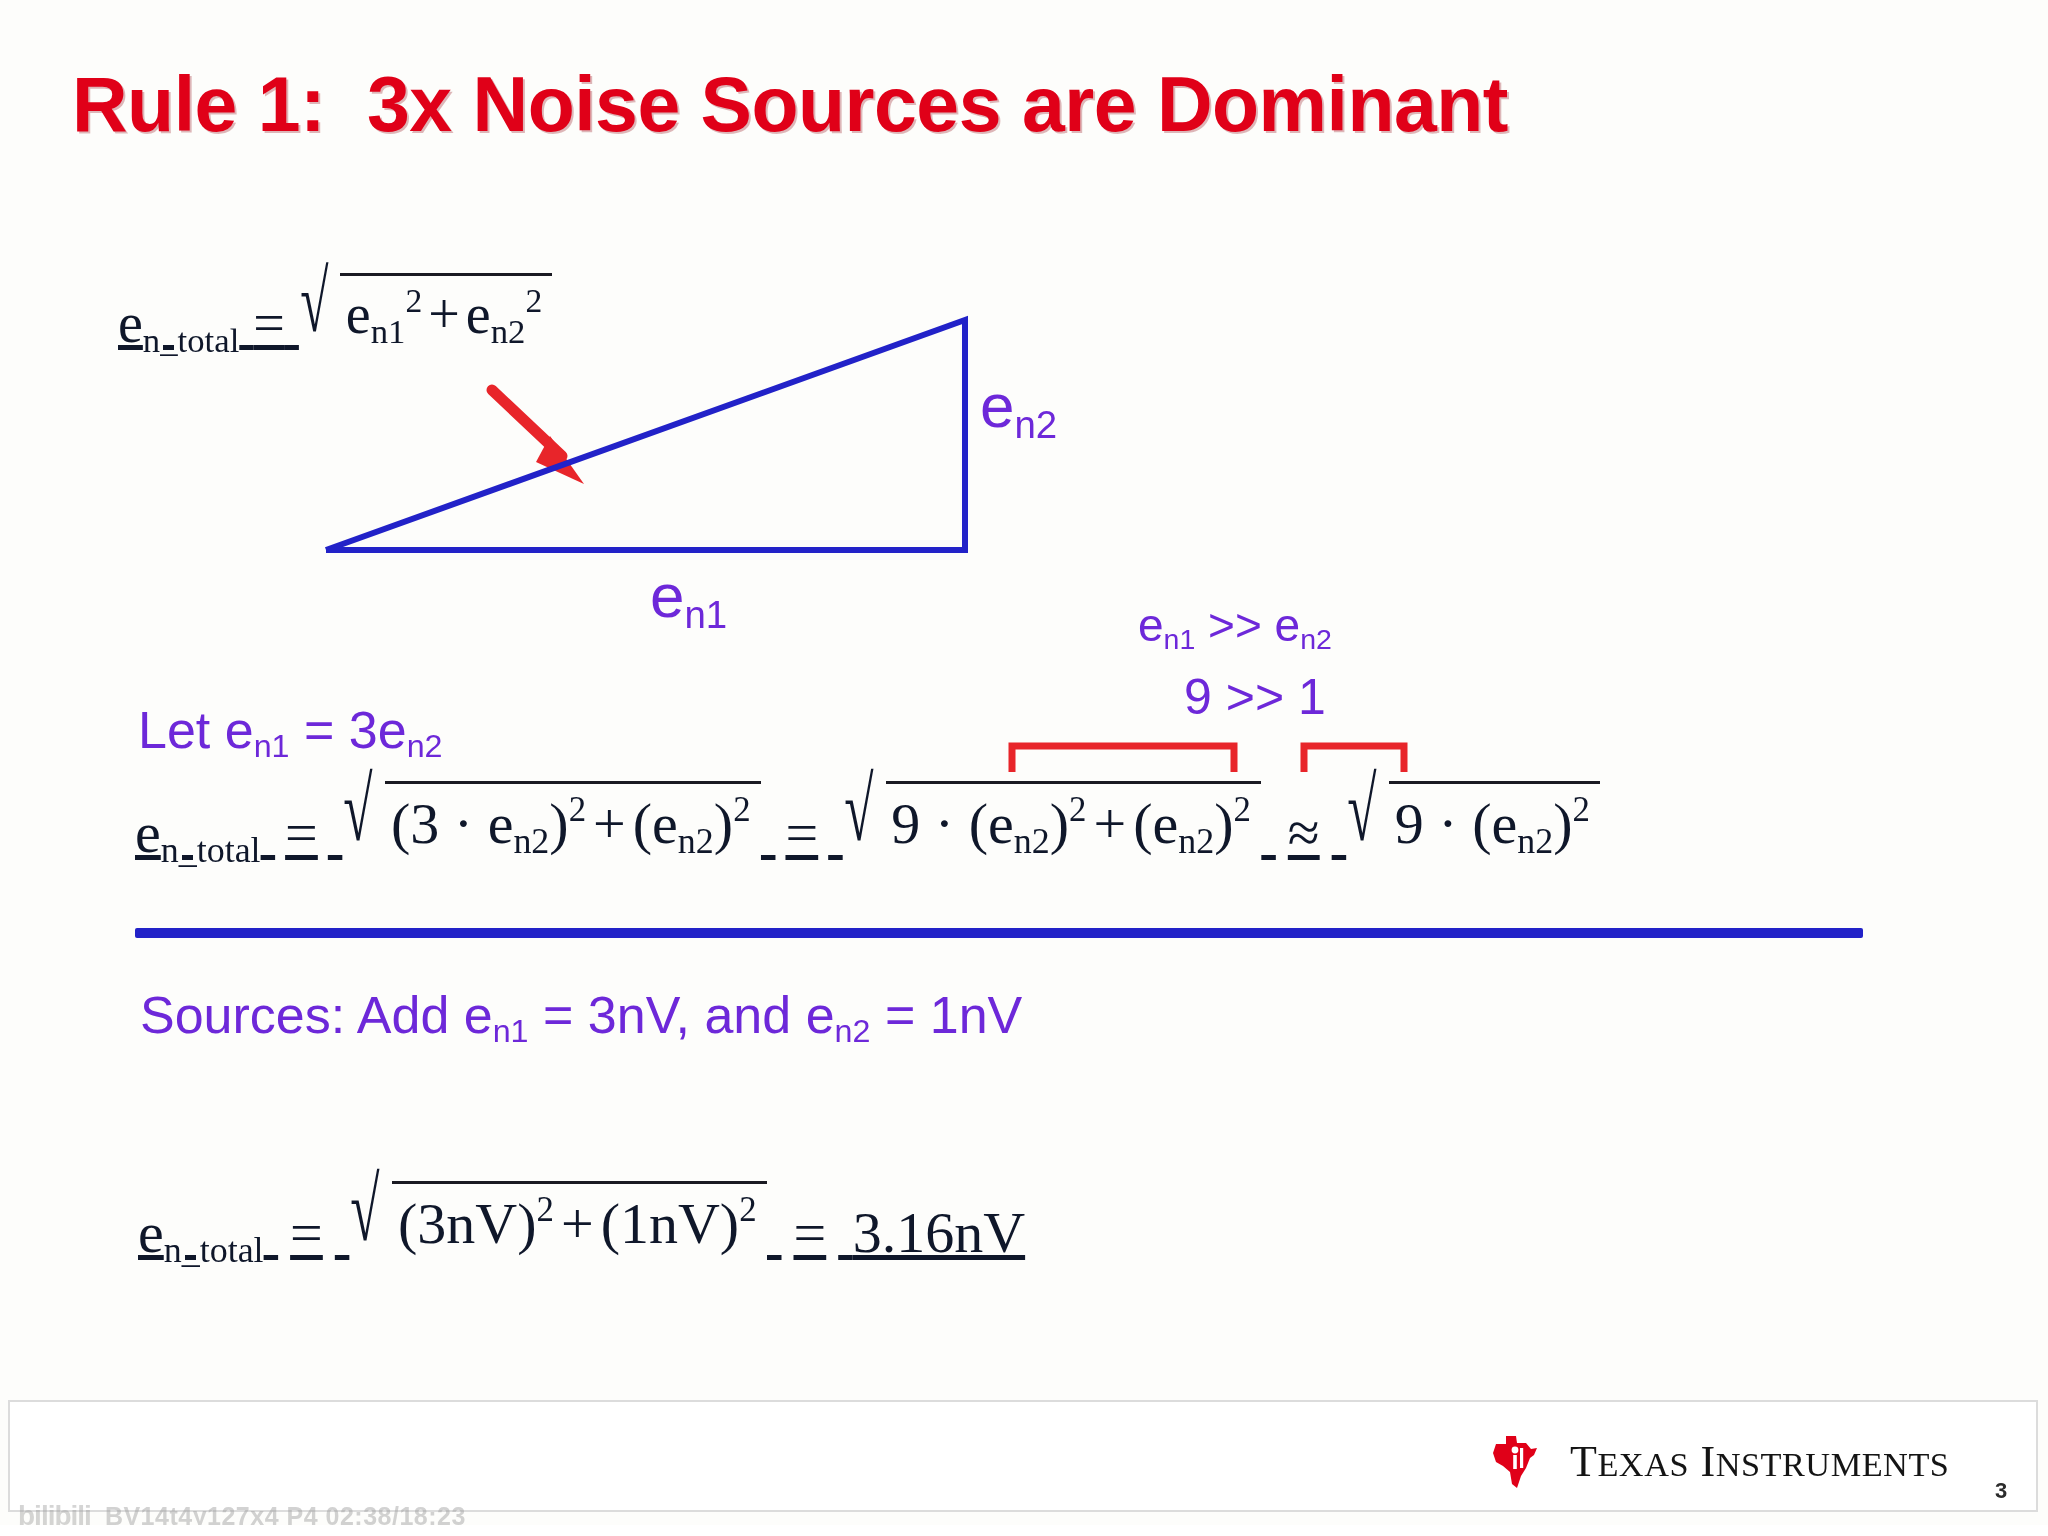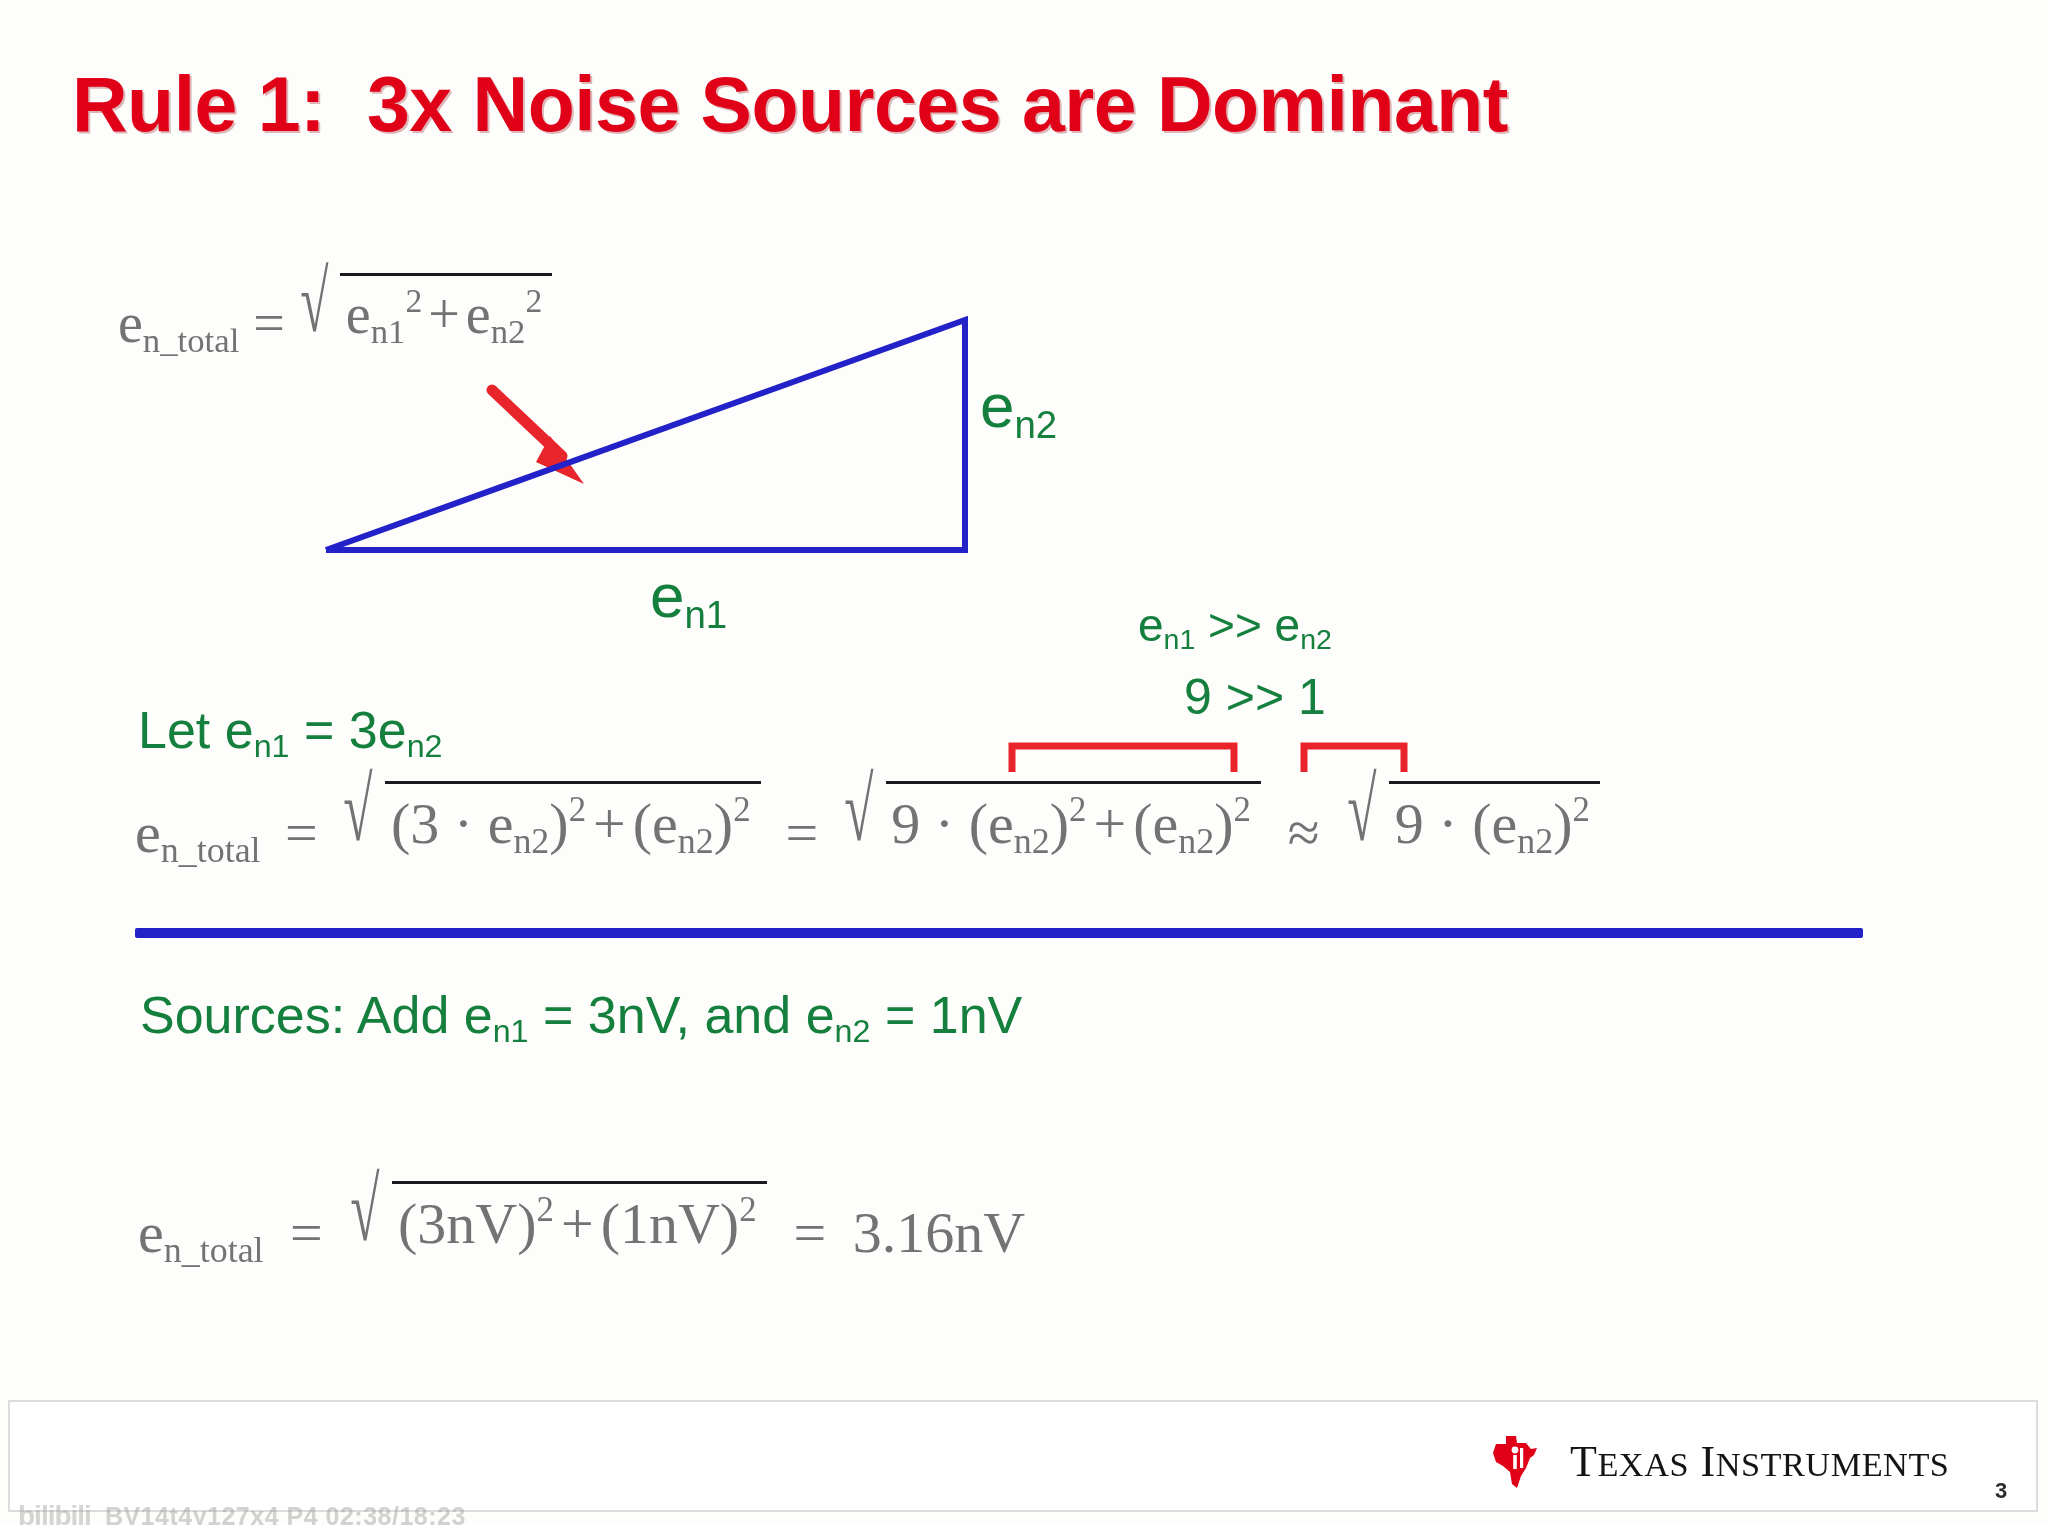--- a/index.html
+++ b/index.html
@@ -28,27 +28,28 @@
     font-size: 77px;
     letter-spacing: -0.5px;
     color: #e00018;
     white-space: pre;
     text-shadow: 2px 2px 0 rgba(140,0,10,0.28);
   }
 
   
   .math {
     font-family: "Liberation Serif", "DejaVu Serif", serif;
-    color: #737373;
-    position: absolute;
-    white-space: nowrap;
+    color: #0f172a;
+    position: absolute;
+    white-space: nowrap;
+    text-decoration: underline;
   }
   .sans {
     font-family: "Liberation Sans", sans-serif;
-    color: #15803d;
+    color: #6d28d9;
     position: absolute;
     white-space: nowrap;
   }
   sub {
     font-size: 0.62em;
     vertical-align: -0.28em;
     letter-spacing: 0;
   }
   sup {
     font-size: 0.60em;

